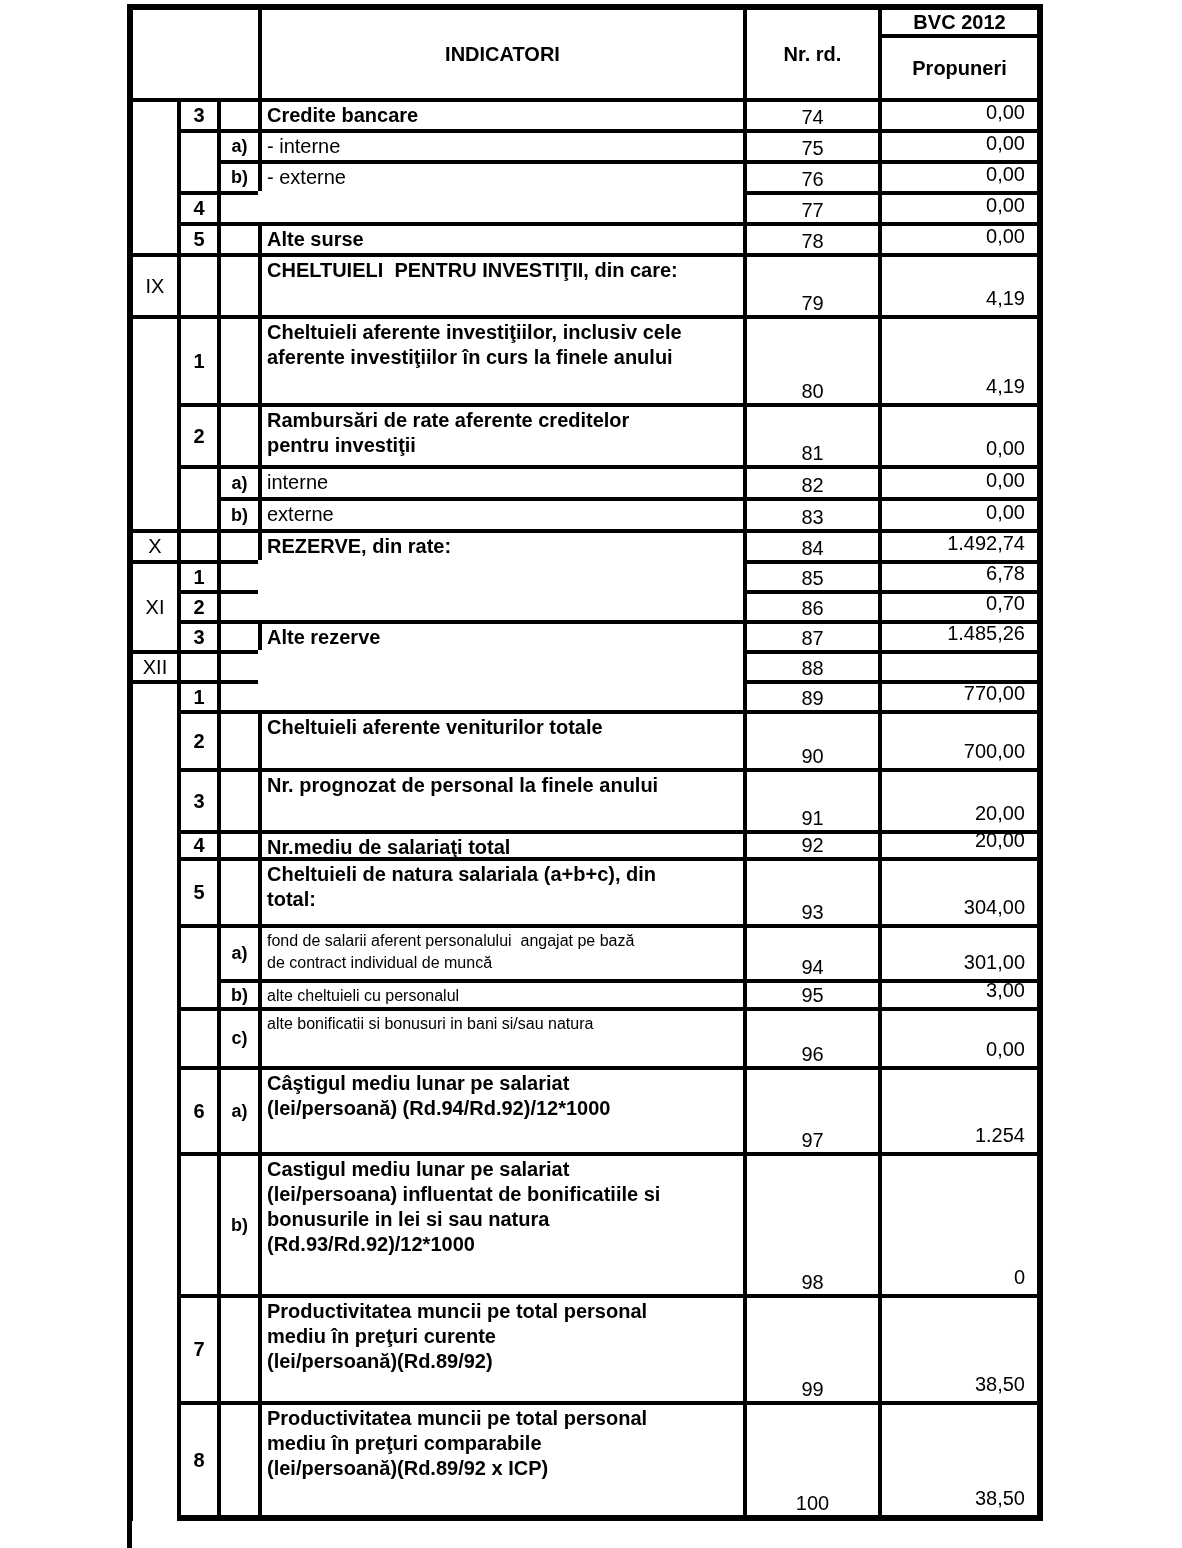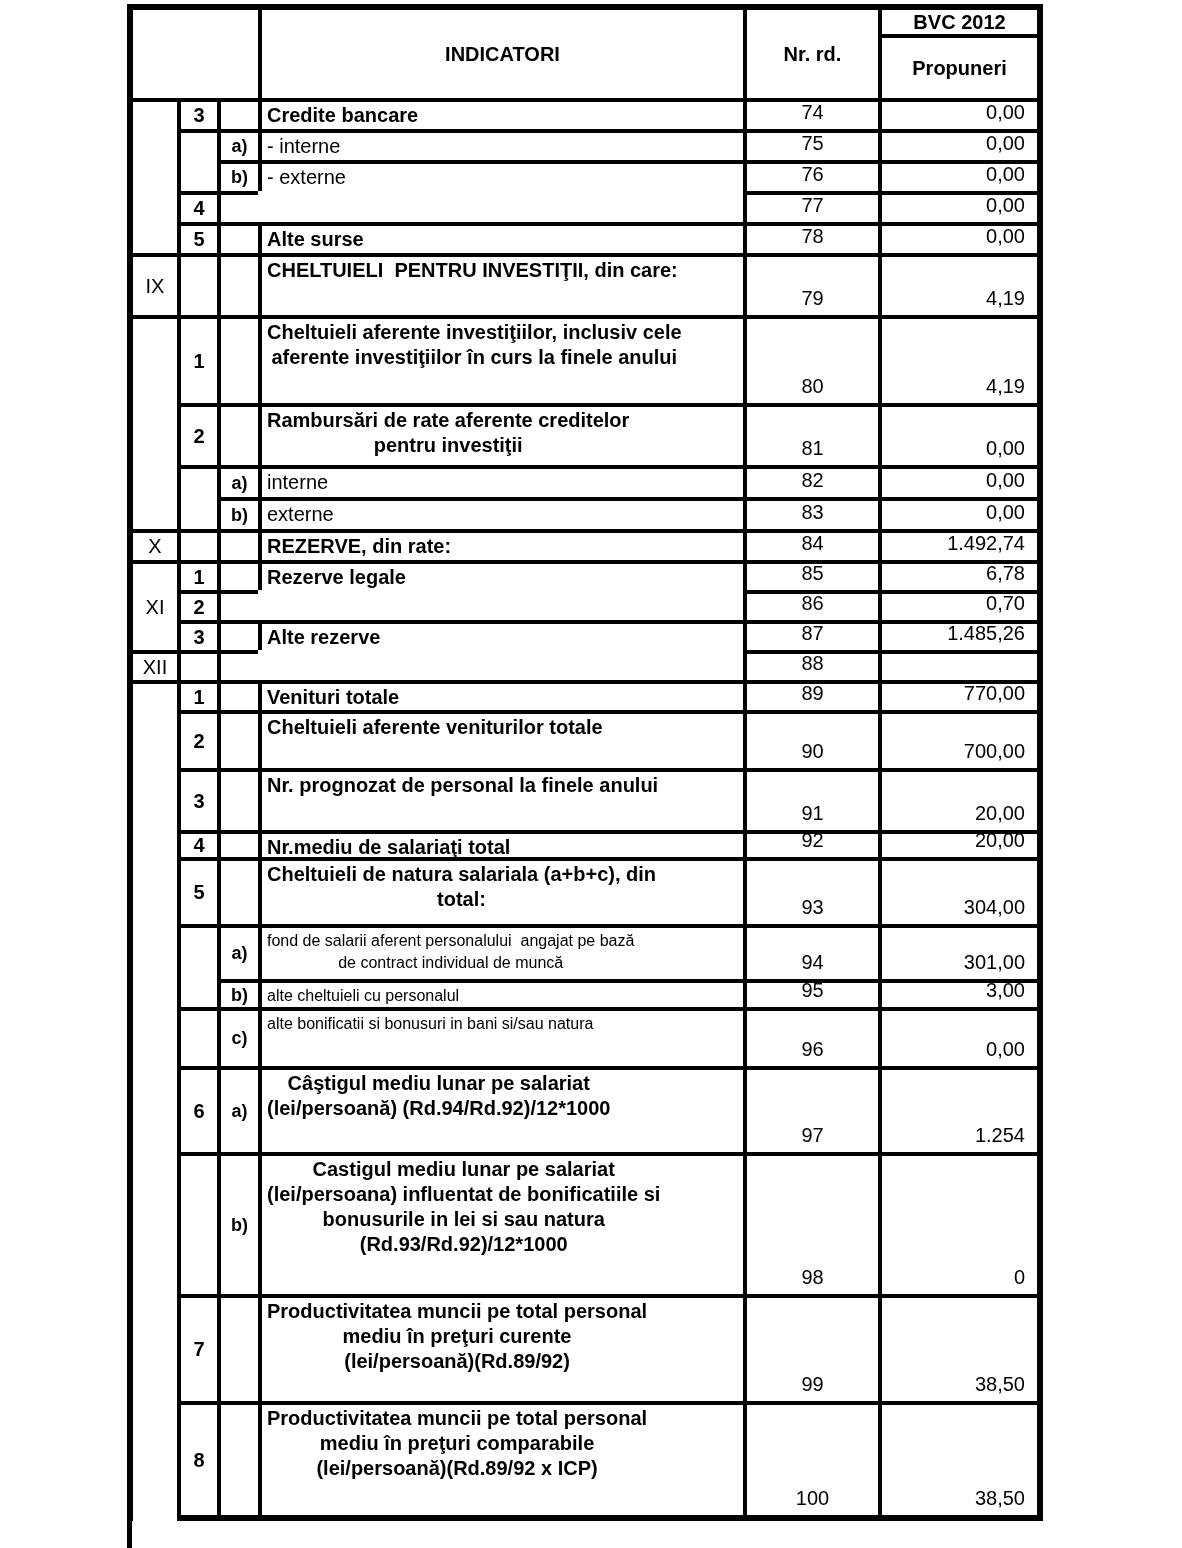--- a/index.html
+++ b/index.html
@@ -11,25 +11,25 @@
   .cell{display:flex;box-sizing:border-box;overflow:hidden;background:#fff;
         border-top:4px solid #000;border-left:4px solid #000;}
   .bt{border-top-width:6px}
   .bl{border-left-width:6px}
   .br{border-right:6px solid #000}
   .bb{border-bottom:6px solid #000}
   .h{font-weight:bold;font-size:20px;align-items:center;justify-content:center;text-align:center;}
   .c-roman{font-weight:normal;font-size:20px;align-items:center;justify-content:center;}
   .c-num{font-weight:bold;font-size:20px;align-items:center;justify-content:center;}
   .c-letter{font-weight:bold;font-size:18px;align-items:center;justify-content:center;}
-  .c-label{font-weight:bold;font-size:20px;line-height:25px;text-align:center;
+  .c-label{font-weight:bold;font-size:20px;line-height:25px;text-align:left;
            align-items:flex-start;padding:1px 2px 2px 5px;white-space:pre-wrap;}
   .c-label.normal{font-weight:normal;}
   .c-label.small{font-weight:normal;font-size:16px;line-height:22px;padding-top:2px;}
-  .c-nr{font-size:20px;align-items:flex-end;justify-content:center;padding-bottom:5px;}
+  .c-nr{font-size:20px;align-items:flex-end;justify-content:center;}
   .c-val{font-size:20px;align-items:flex-end;justify-content:flex-end;padding:0 12px 5px 0;}
   .bleed{position:absolute;left:127px;top:1521px;width:5px;height:27px;background:#000;}
 </style>
 </head>
 <body>
 
 <div class="page">
   <div class="grid">
 
     <div class="cell h bt bl" style="grid-area:1/1/3/4"></div>
@@ -103,21 +103,20 @@
     <div class="cell c-roman bl" style="grid-area:13/1/14/2">X</div>
     <div class="cell c-num" style="grid-area:13/2/14/3"></div>
     <div class="cell c-letter" style="grid-area:13/3/14/4"></div>
     <div class="cell c-label" style="grid-area:13/4/14/5">REZERVE, din rate:</div>
     <div class="cell c-nr" style="grid-area:13/5/14/6">84</div>
     <div class="cell c-val br" style="grid-area:13/6/14/7">1.492,74</div>
 
     <div class="cell c-roman bl" style="grid-area:14/1/17/2">XI</div>
     <div class="cell c-num" style="grid-area:14/2/15/3">1</div>
     <div class="cell c-letter" style="grid-area:14/3/15/4"></div>
-    <div class="cell c-label" style="grid-area:14/4/15/5">Rezerve legale</div>
     <div class="cell c-nr" style="grid-area:14/5/15/6">85</div>
     <div class="cell c-val br" style="grid-area:14/6/15/7">6,78</div>
 
     <div class="cell c-num" style="grid-area:15/2/16/3">2</div>
     <div class="cell c-letter" style="grid-area:15/3/16/4"></div>
     <div class="cell c-nr" style="grid-area:15/5/16/6">86</div>
     <div class="cell c-val br" style="grid-area:15/6/16/7">0,70</div>
 
     <div class="cell c-num" style="grid-area:16/2/17/3">3</div>
     <div class="cell c-letter" style="grid-area:16/3/17/4"></div>
@@ -127,21 +126,20 @@
 
     <div class="cell c-roman bl" style="grid-area:17/1/18/2">XII</div>
     <div class="cell c-num" style="grid-area:17/2/18/3"></div>
     <div class="cell c-letter" style="grid-area:17/3/18/4"></div>
     <div class="cell c-nr" style="grid-area:17/5/18/6">88</div>
     <div class="cell c-val br" style="grid-area:17/6/18/7"></div>
 
     <div class="cell c-roman bl" style="grid-area:18/1/30/2"></div>
     <div class="cell c-num" style="grid-area:18/2/19/3">1</div>
     <div class="cell c-letter" style="grid-area:18/3/19/4"></div>
-    <div class="cell c-label" style="grid-area:18/4/19/5">Venituri totale</div>
     <div class="cell c-nr" style="grid-area:18/5/19/6">89</div>
     <div class="cell c-val br" style="grid-area:18/6/19/7">770,00</div>
 
     <div class="cell c-num" style="grid-area:19/2/20/3">2</div>
     <div class="cell c-letter" style="grid-area:19/3/20/4"></div>
     <div class="cell c-label" style="grid-area:19/4/20/5">Cheltuieli aferente veniturilor totale</div>
     <div class="cell c-nr" style="grid-area:19/5/20/6">90</div>
     <div class="cell c-val br" style="grid-area:19/6/20/7">700,00</div>
 
     <div class="cell c-num" style="grid-area:20/2/21/3">3</div>

